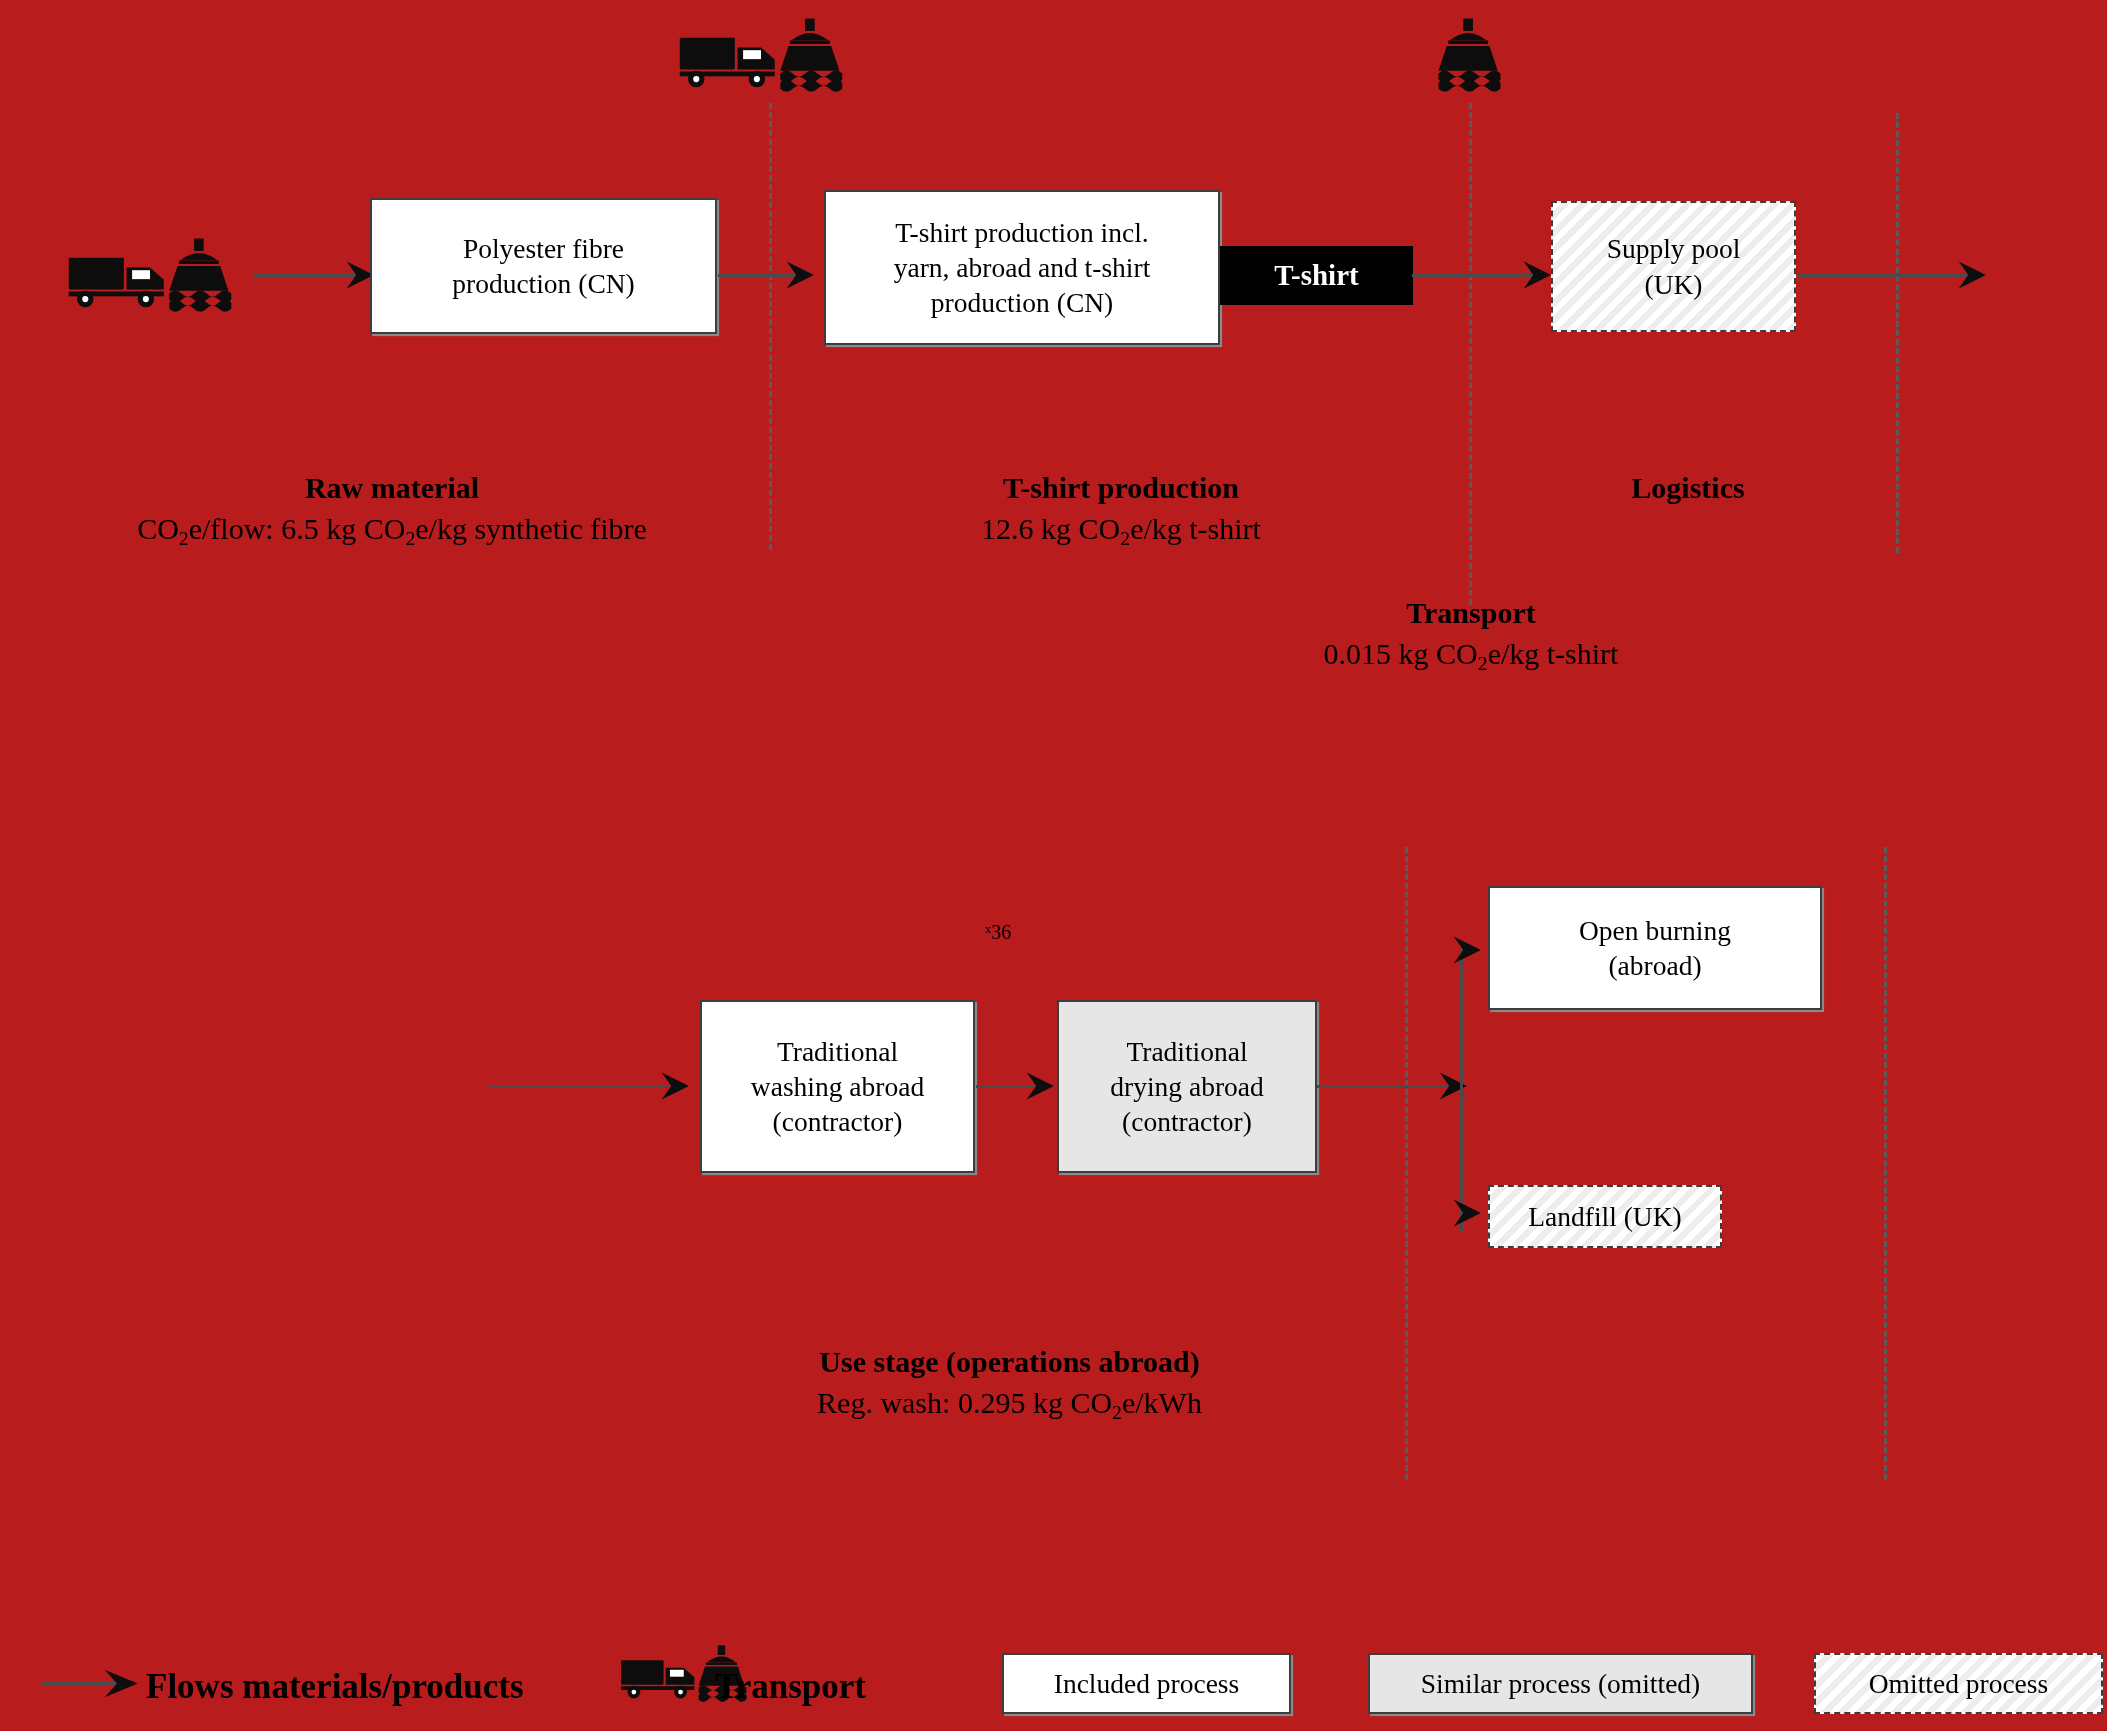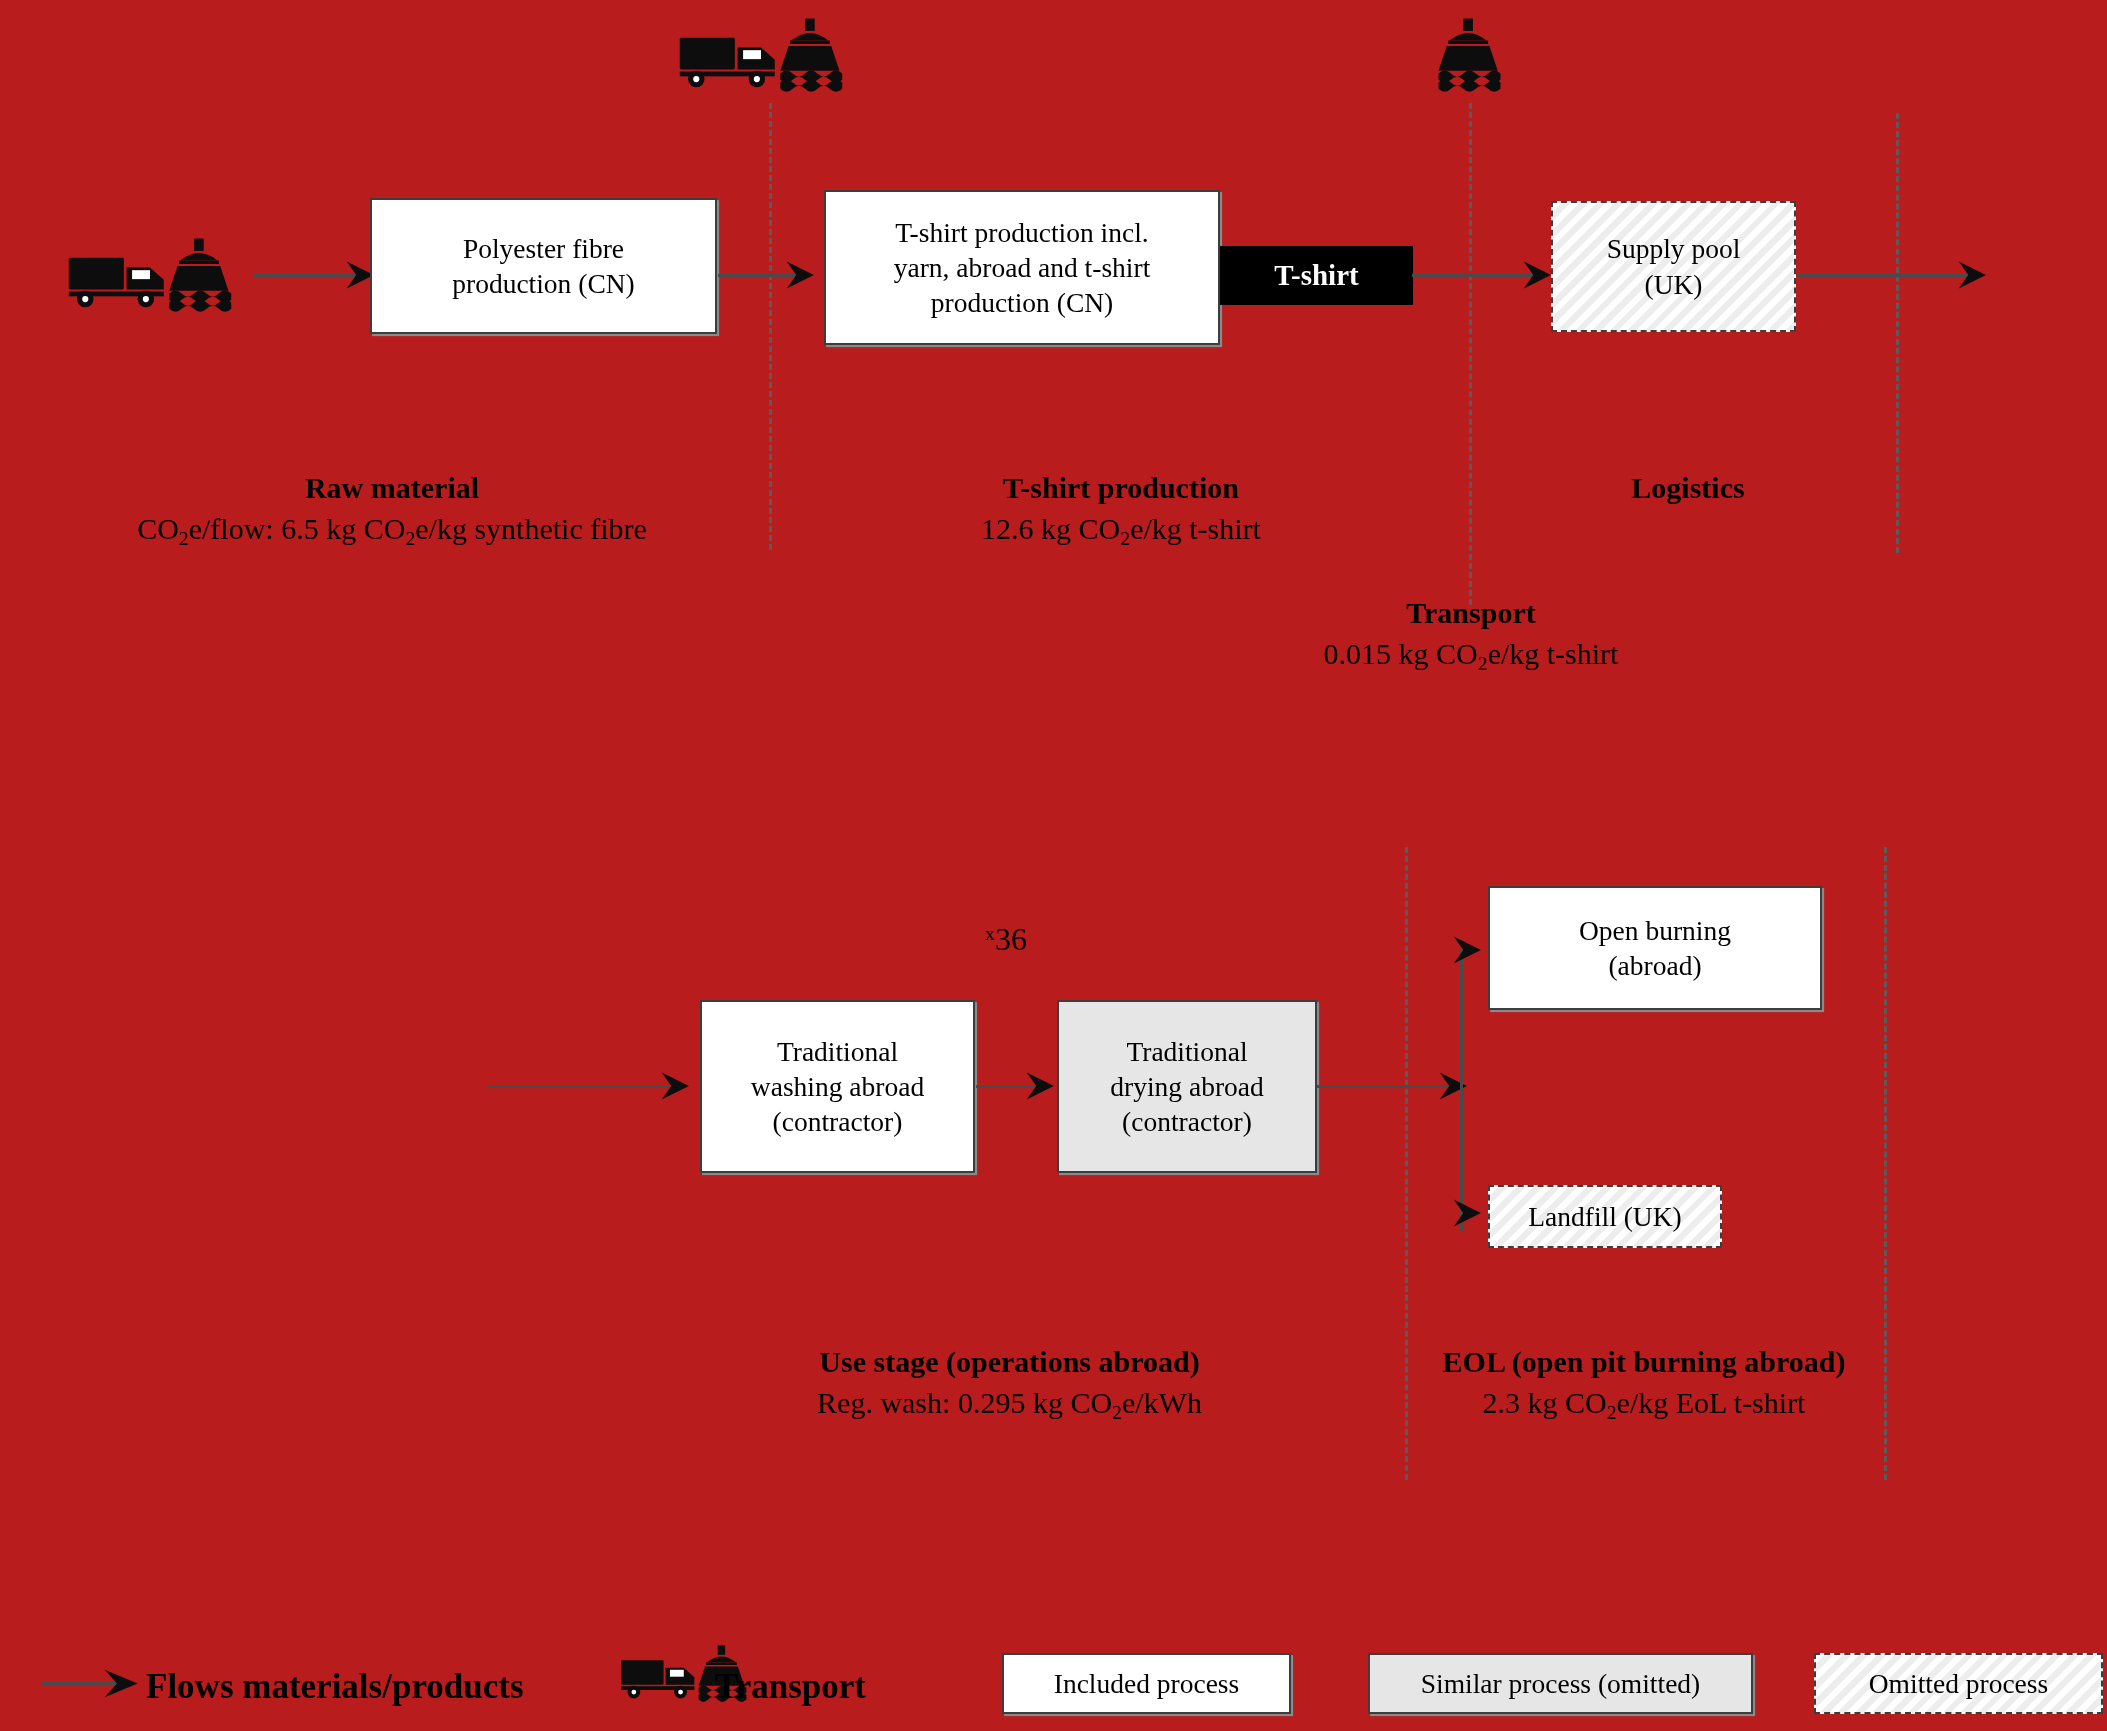--- a/index.html
+++ b/index.html
@@ -103,21 +103,21 @@
   .stagecap .v {
     display: block;
     white-space: nowrap;
   }
   sub { font-size: 0.66em; vertical-align: -0.3em; }
   sup { font-size: 0.62em; vertical-align: 0.52em; }
 
   
   .multiplier {
     position: absolute;
-    font-size: 32px;
+    font-size: 20px;
     white-space: nowrap;
   }
   .legend-label {
     font-weight: bold;
     font-size: 35px;
     white-space: nowrap;
   }
   .legend-box {
     position: absolute;
     display: flex;
@@ -332,24 +332,20 @@
 
   <div class="box omitted" style="left:1488px; top:1185px; width:234px; height:63px;">
     <span>Landfill (UK)</span>
   </div>
 
   <div class="stagecap" style="left:693px; top:1342px; width:633px;">
     <span class="t">Use stage (operations abroad)</span>
     <span class="v">Reg. wash: 0.295 kg CO<sub>2</sub>e/kWh</span>
   </div>
 
-  <div class="stagecap" style="left:1387px; top:1342px; width:514px;">
-    <span class="t">EOL (open pit burning abroad)</span>
-    <span class="v">2.3 kg CO<sub>2</sub>e/kg EoL t-shirt</span>
-  </div>
 
   <div class="hline" style="left:41px; top:1682px; width:83px;"></div>
   <div class="arrowhead" style="left:103px; top:1667px;">
     <svg width="39" height="33" viewBox="0 0 56 48">
         <path d="M2 4 L50 24 L2 44 L20 24 Z" fill="#0d0d0d"></path>
       </svg>
   </div>
   <div class="legend-label abs" style="left:146px; top:1667px;">Flows materials/products</div>
 
   <div class="xport" style="left:619px; top:1643px;">

